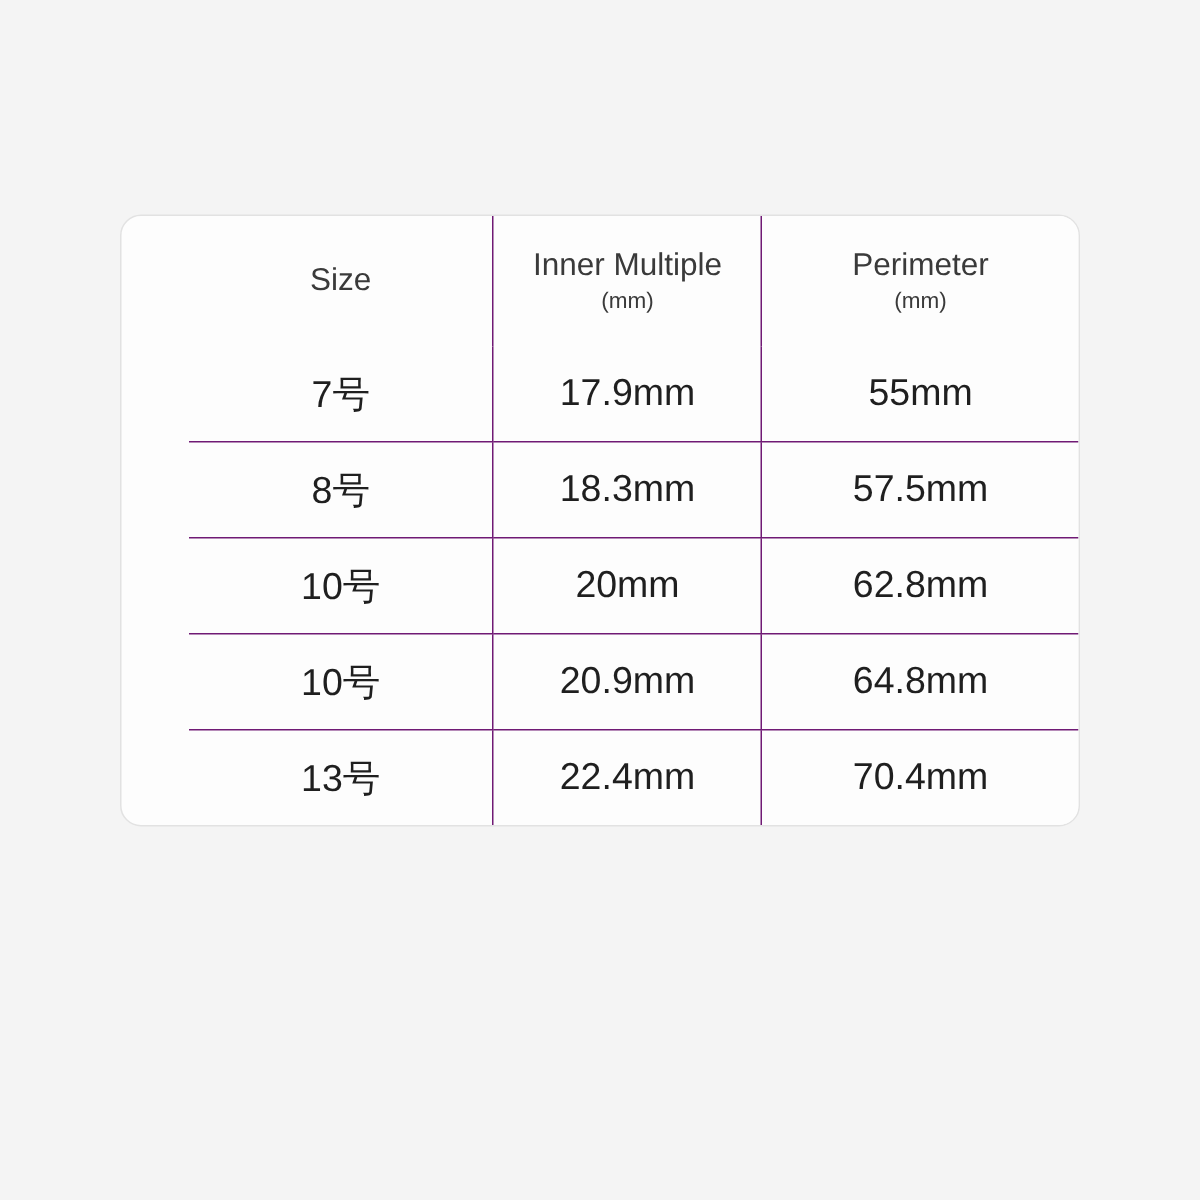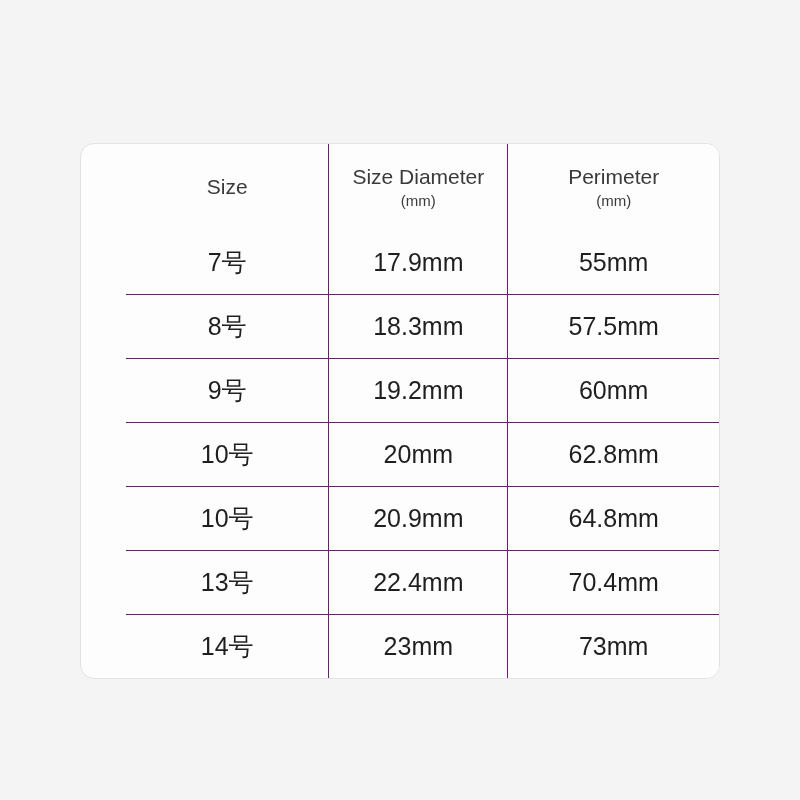--- a/index.html
+++ b/index.html
@@ -101,62 +101,52 @@
         <col class="c1">
         <col class="c2">
         <col class="c3">
       </colgroup>
       <thead>
         <tr>
           <th>
             <span>Size</span>
           </th>
           <th>
-            <span>Size Diameter</span>
+            <span>Inner Multiple</span>
             <span class="sub">(mm)</span>
           </th>
           <th>
             <span>Perimeter</span>
             <span class="sub">(mm)</span>
           </th>
         </tr>
       </thead>
       <tbody>
         <tr>
           <td class="size-cell">7号</td>
           <td>17.9mm</td>
           <td>55mm</td>
         </tr>
         <tr>
           <td class="size-cell">8号</td>
           <td>18.3mm</td>
           <td>57.5mm</td>
         </tr>
         <tr>
-          <td class="size-cell">9号</td>
-          <td>19.2mm</td>
-          <td>60mm</td>
-        </tr>
-        <tr>
           <td class="size-cell">10号</td>
           <td>20mm</td>
           <td>62.8mm</td>
         </tr>
         <tr>
           <td class="size-cell">10号</td>
           <td>20.9mm</td>
           <td>64.8mm</td>
         </tr>
         <tr>
           <td class="size-cell">13号</td>
           <td>22.4mm</td>
           <td>70.4mm</td>
         </tr>
-        <tr>
-          <td class="size-cell">14号</td>
-          <td>23mm</td>
-          <td>73mm</td>
-        </tr>
       </tbody>
     </table>
   </div>
 
 </div>
 
 </body></html>

